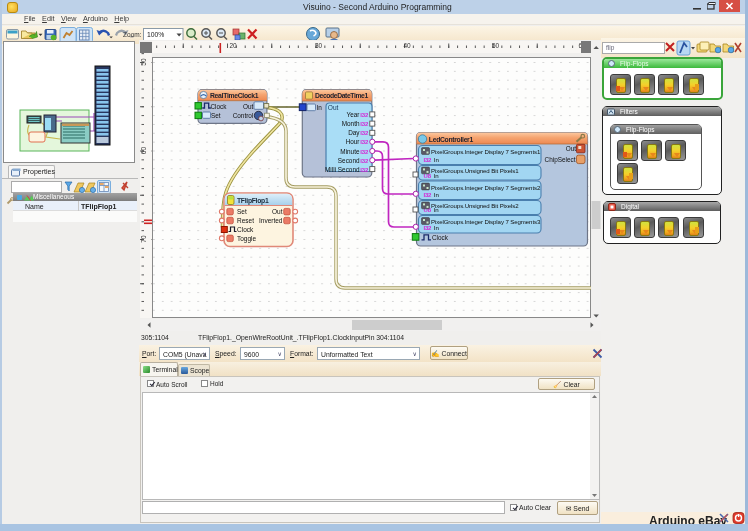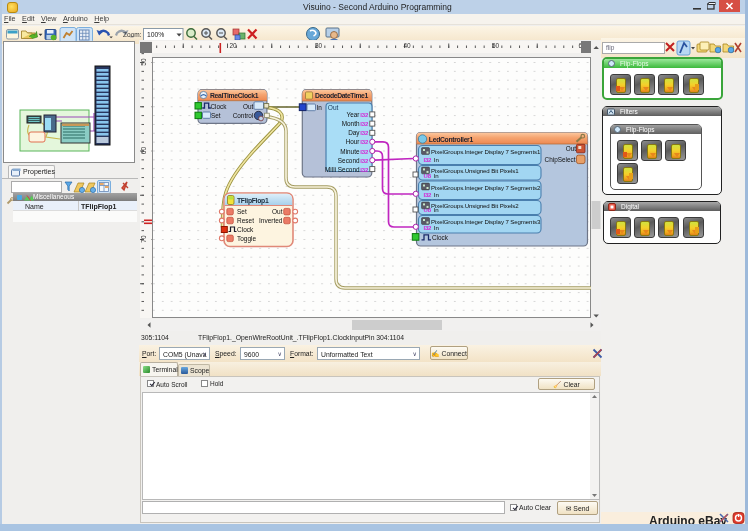--- a/index.html
+++ b/index.html
@@ -8,21 +8,21 @@
 .abs { position:absolute; }
 #titlebar { left:0; top:0; width:748px; height:14px; background:#bdd1e8; }
 #borderL { left:0; top:0; width:2px; height:531px; background:#b6cbe4; z-index:50;}
 #borderR { right:0; top:0; width:3px; height:531px; background:#9db9da; z-index:50;}
 #borderB { left:0; top:524px; width:748px; height:7px; background:#a9c4e2; z-index:50;}
 #titletext { left:303px; top:2px; font-size:8.5px; color:#1e1e1e; }
 #appicon { left:7px; top:2px; width:11px; height:11px; background:radial-gradient(circle at 40% 40%, #ffe060, #e8a820); border-radius:3px; border:1px solid #b88a10;}
 #btnmin { left:690px; top:3px; width:14px; height:8px; color:#333; font-size:10px; font-weight:bold; line-height:5px; text-align:center;}
 #btnmax { left:708px; top:3px; width:10px; height:9px; }
 #btnclose { left:719px; top:0px; width:21px; height:12px; background:#d64f44; color:#fff; text-align:center; font-size:9px; line-height:12px; font-weight:bold;}
-#menubar { left:2px; top:14px; width:744px; height:11px; background:#f6f3ed; font-size:7.2px; color:#3a3a3a; padding-left:2px; border-bottom:1px solid #e6e2da;}
+#menubar { left:2px; top:14px; width:744px; height:11px; background:#f6f3ed; font-size:7.2px; color:#3a3a3a; padding-left:22px; border-bottom:1px solid #e6e2da;}
 #menubar span { display:inline-block; margin-right:6.5px; }
 #menubar u { text-decoration:underline; }
 #toolbar { left:2px; top:26px; width:744px; height:18px; background:linear-gradient(#fcf5e6,#f4e4c8); }
 #lpanel { left:2px; top:44px; width:136px; height:480px; background:#f0efed; }
 #navpane { left:1px; top:-3px; width:132px; height:122px; background:#fff; border:1px solid #8a8a8a; }
 #proptab { left:6px; top:121px; width:47px; height:13px; background:#f8f7f5; border:1px solid #b8b8b8; border-bottom:none; border-radius:2px 2px 0 0; font-size:7px; color:#222; padding:2px 0 0 14px;}
 #propline { left:0px; top:134px; width:136px; height:1px; background:#b8b8b8;}
 #propbar { left:0px; top:135px; width:136px; height:16px; }
 #filterbox { left:9px; top:2px; width:51px; height:12px; background:#fff; border:1px solid #aaa; }
 #mischdr { left:11px; top:149px; width:124px; height:8px; background:linear-gradient(#a2a2a2,#7c7c7c); color:#fff; font-size:6.5px; padding-left:20px; }

